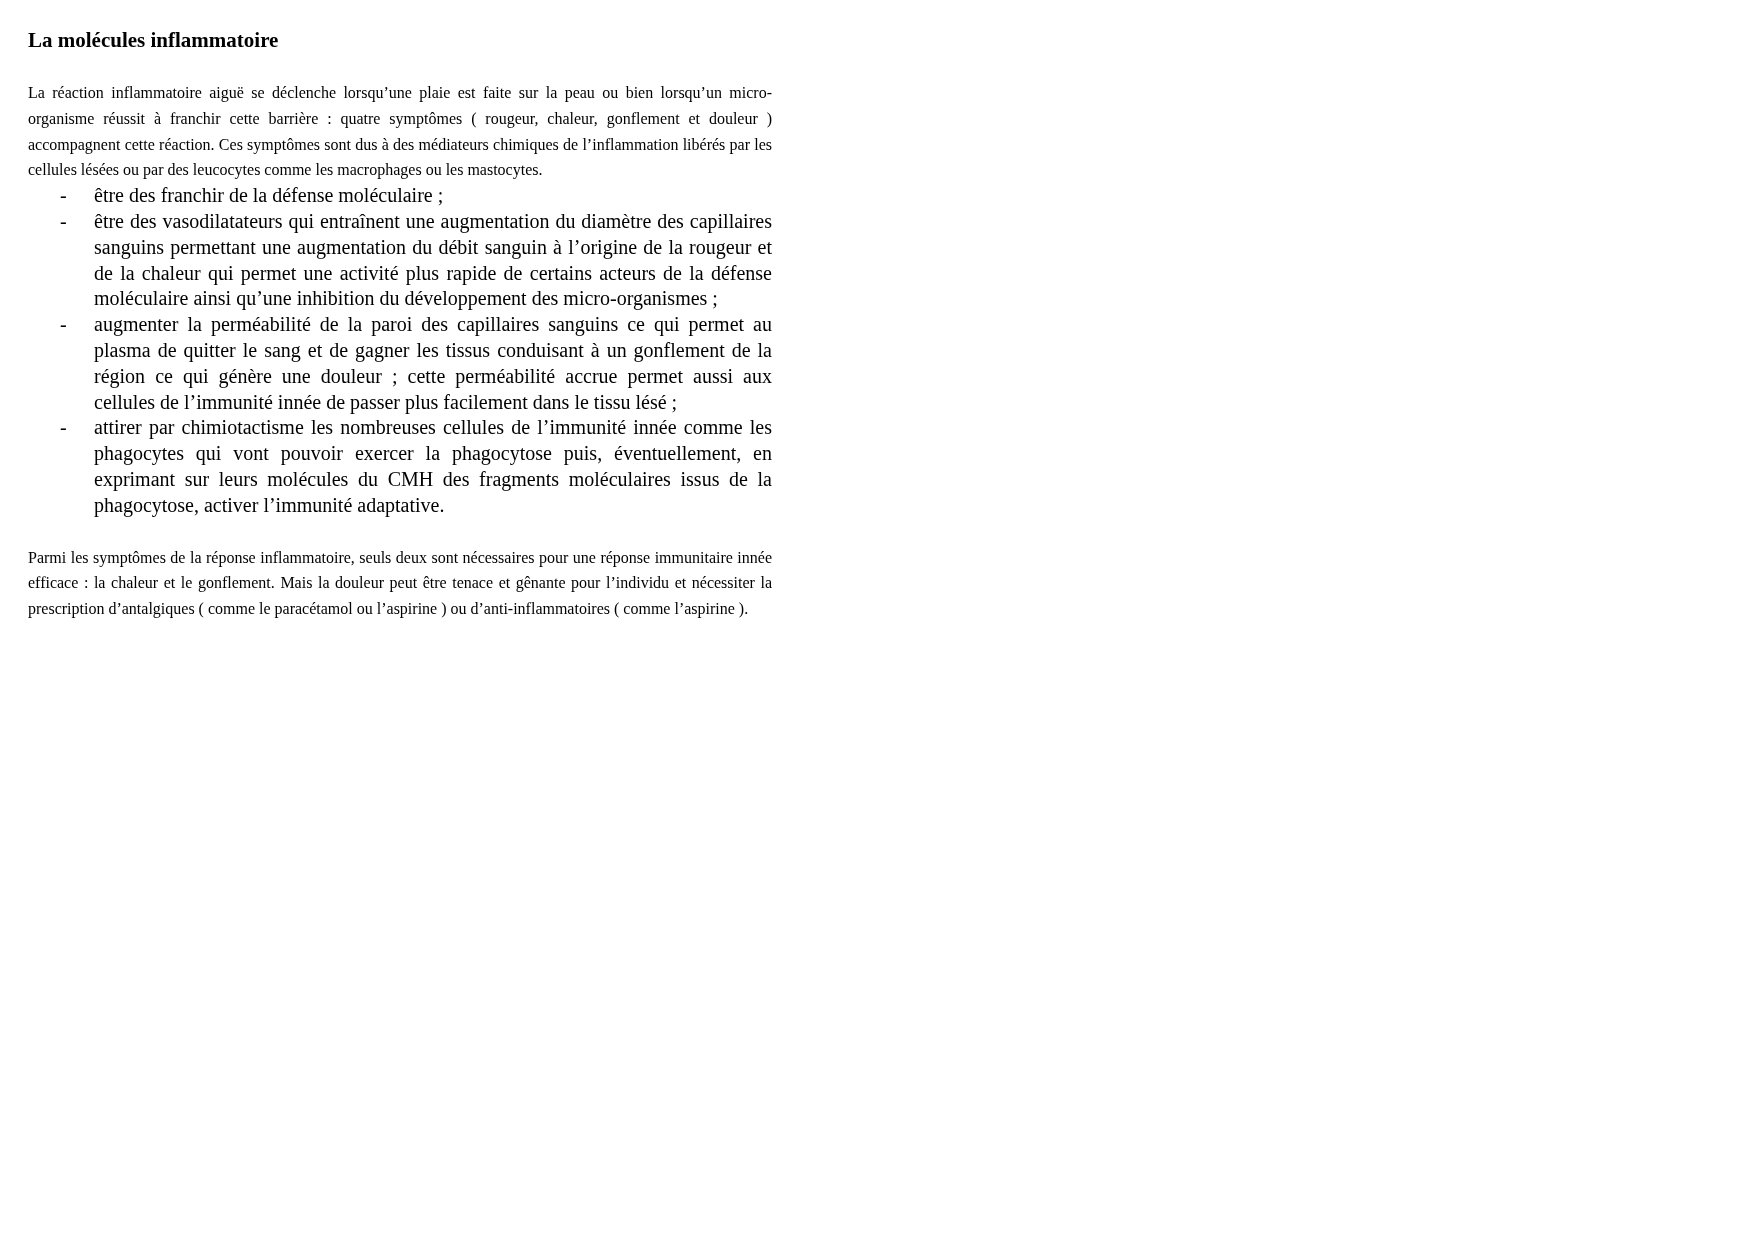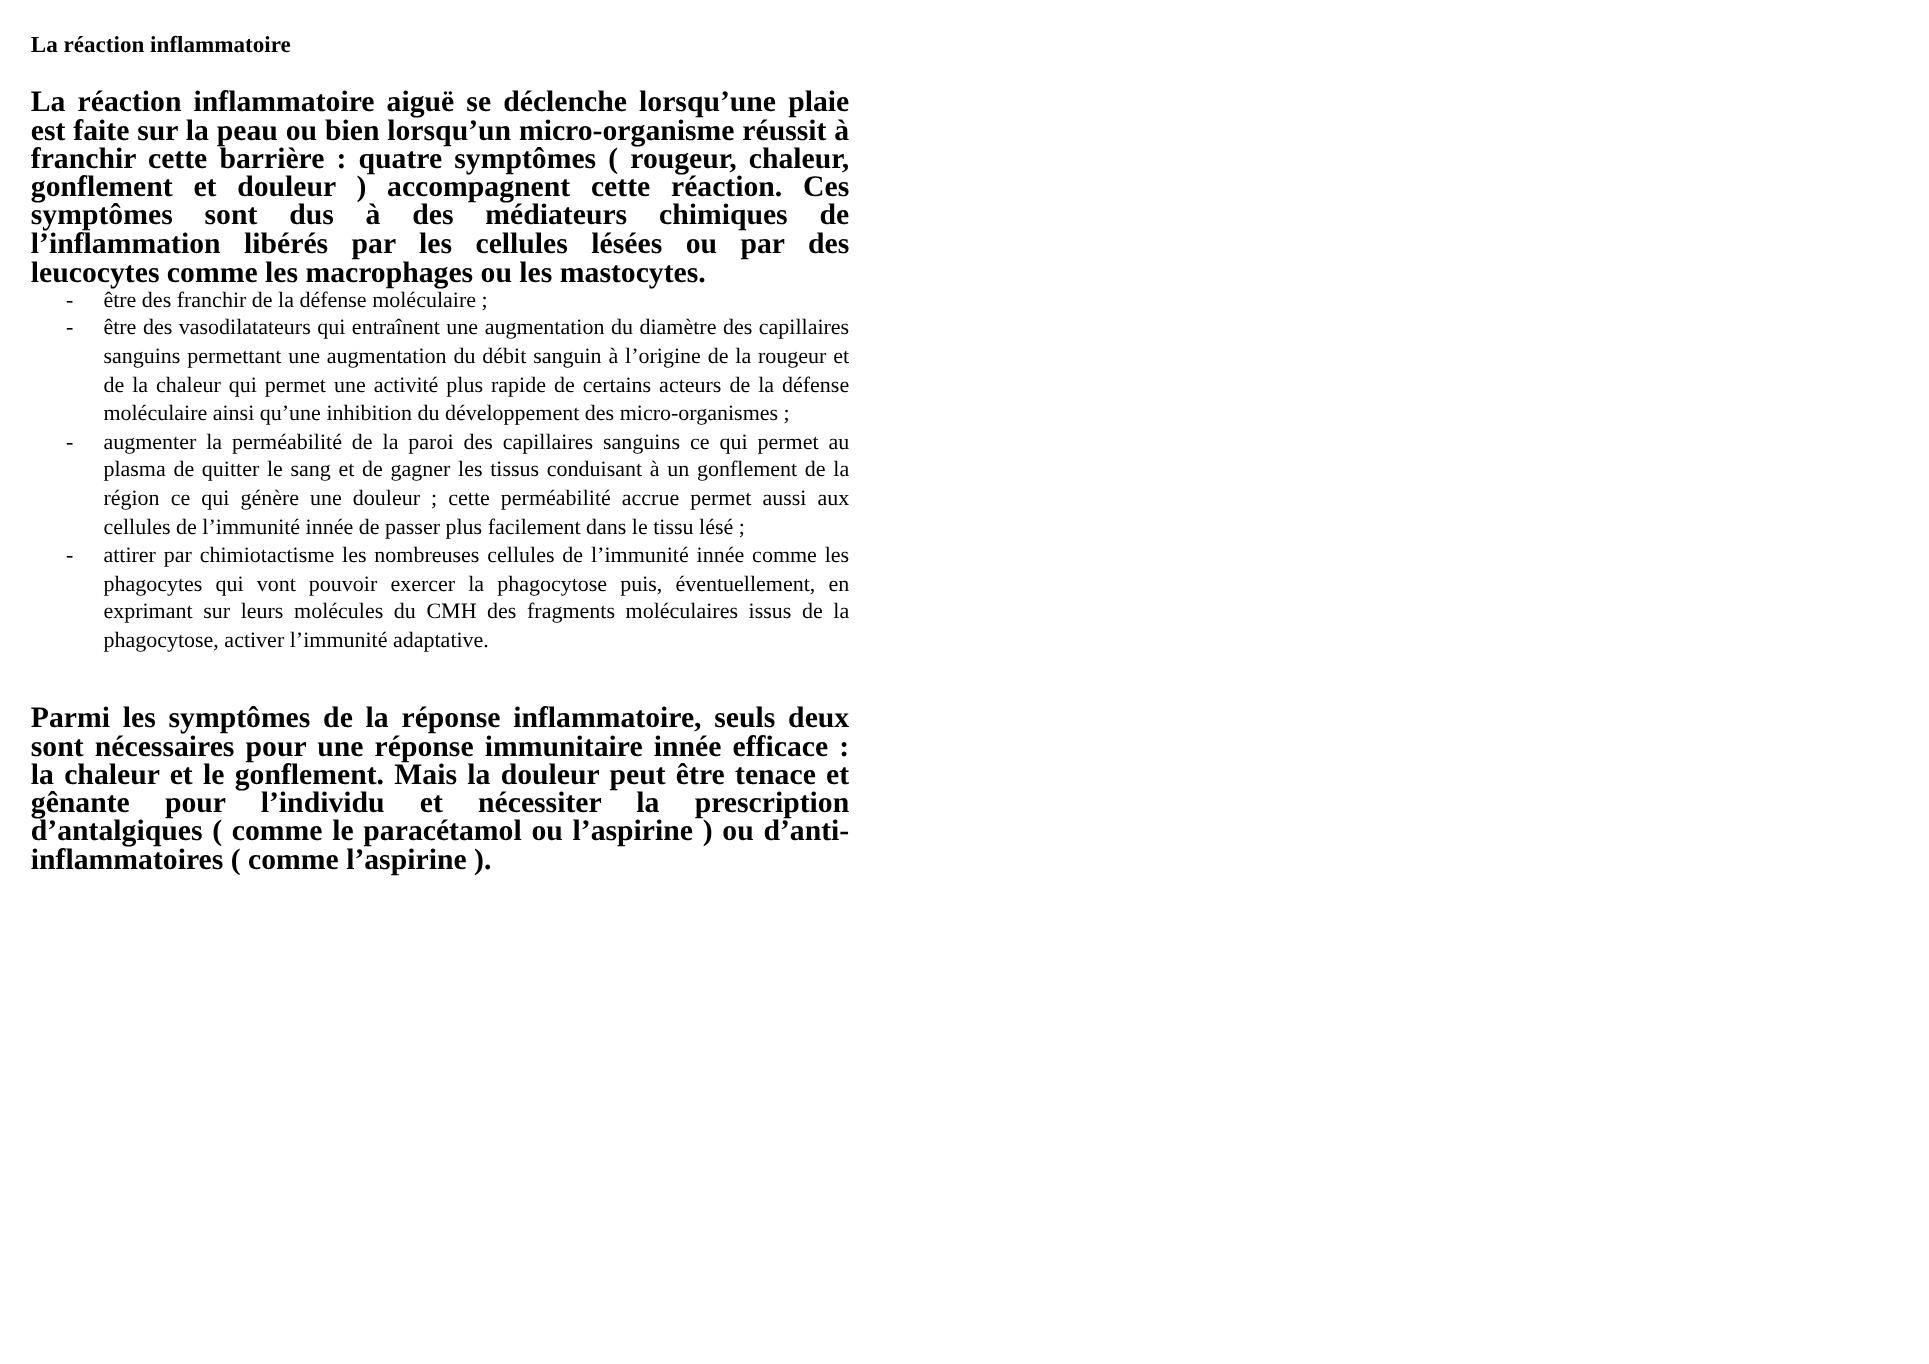--- a/index.html
+++ b/index.html
@@ -21,24 +21,23 @@
     left: 28px;
     width: 744px;
   }
   .doc-title {
     font-size: 21px;
     font-weight: bold;
     margin: 0 0 27px 0;
     line-height: 25px;
   }
   .para {
-    font-size: 27px;
+    font-size: 16px;
     line-height: 25.8px;
     margin: 0;
-    font-weight: bold;
   }
   .justify {
     text-align: justify;
     text-align-last: left;
   }
   .bullet-list {
     margin: 0;
   }
   .list-item {
     display: flex;
@@ -49,29 +48,29 @@
   .dash {
     flex: 0 0 34px;
     width: 34px;
   }
   .item-text {
     flex: 1;
     text-align: justify;
     text-align-last: left;
   }
   .closing {
-    margin-top: 44px;
+    margin-top: 26px;
   }
 </style>
 </head>
 <body>
 
 <div class="page">
 
-  <h1 class="doc-title">La réaction inflammatoire</h1>
+  <h1 class="doc-title">La molécules inflammatoire</h1>
 
   <p class="para justify">La réaction inflammatoire aiguë se déclenche lorsqu’une plaie est faite sur la peau ou bien lorsqu’un micro-organisme réussit à franchir cette barrière : quatre symptômes ( rougeur, chaleur, gonflement et douleur ) accompagnent cette réaction. Ces symptômes sont dus à des médiateurs chimiques de l’inflammation libérés par les cellules lésées ou par des leucocytes comme les macrophages ou les mastocytes.</p>
 
 
   <div class="bullet-list">
 
     <div class="list-item">
       <span class="dash">-</span>
       <span class="item-text">être des franchir de la défense moléculaire ;</span>
     </div>

